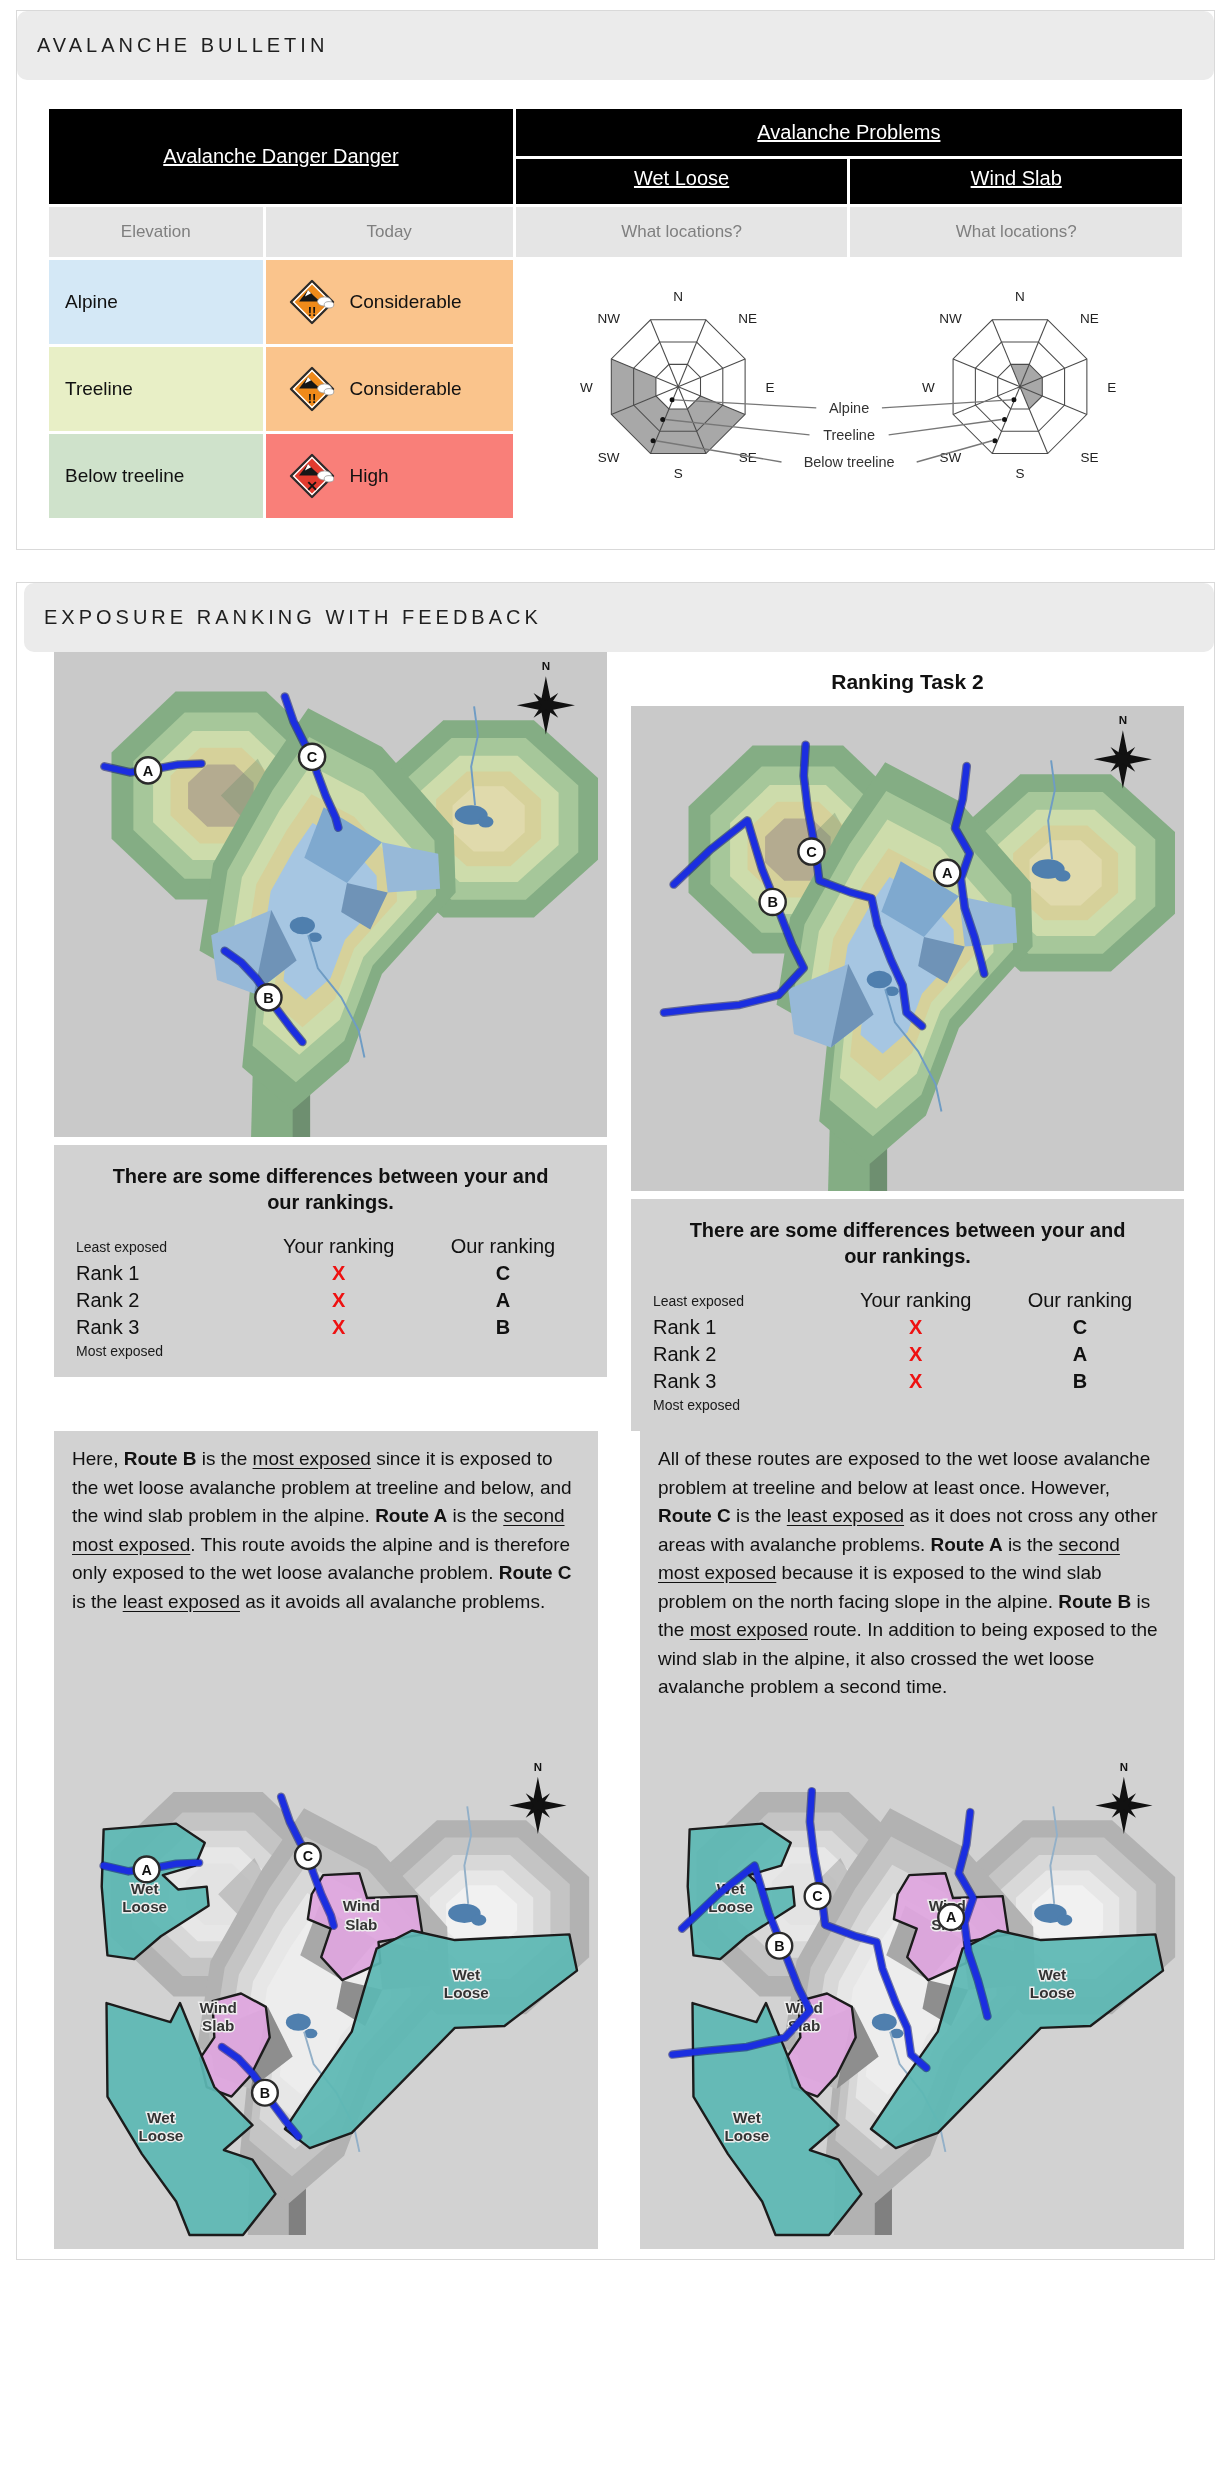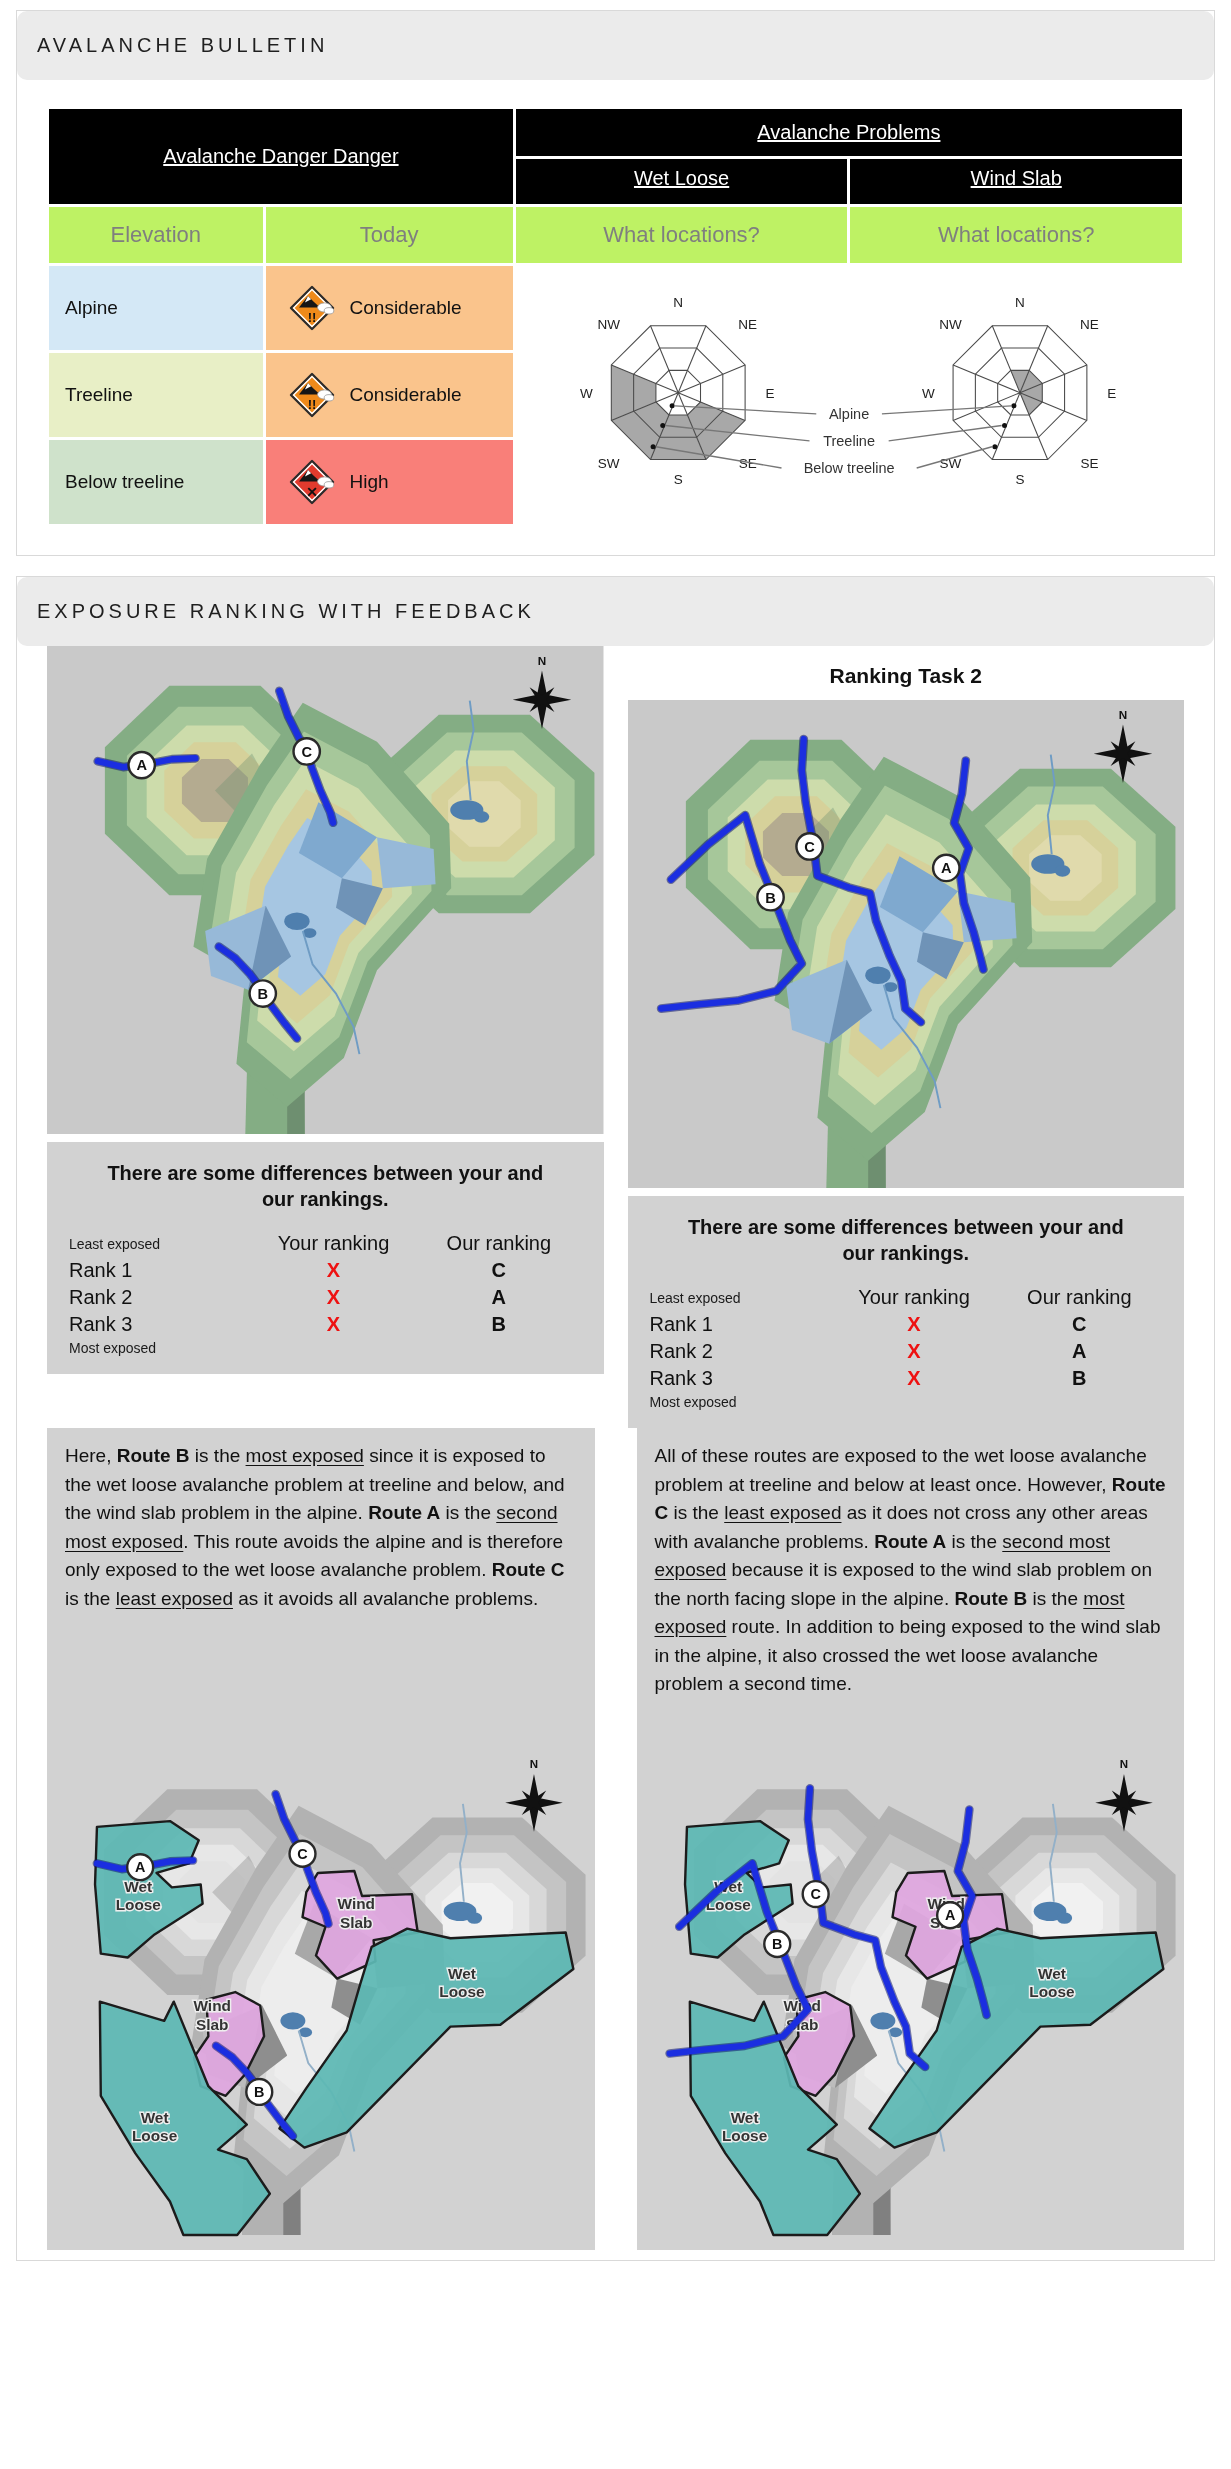--- a/index.html
+++ b/index.html
@@ -1,25 +1,25 @@
 <!DOCTYPE html>
 <html><head>
 <meta charset="utf-8">
 <style>
   html,body{margin:0;padding:0;background:#fff;}
   body{width:1231px;font-family:"Liberation Sans",sans-serif;color:#111;}
   .card{margin:10px 16px 0;border:1px solid #d9d9d9;background:#fff;}
-  .card + .card{margin-top:20px;}
+  .card + .card{margin-top:32px;padding-left:7px;}
   .section-bar{background:#ebebeb;padding:23px 20px;font-size:20px;font-weight:normal;letter-spacing:4px;color:#1f1f1f;border-radius:10px;}
   
   .bulletin-table{border-collapse:separate;border-spacing:3px;width:calc(100% - 58px);margin:26px 29px 28px;}
   .bulletin-table th,.bulletin-table td{font-weight:normal;}
   .blk{background:#000;color:#fff;font-size:20px;text-align:center;padding:12px 6px;text-decoration:underline;}
   .blk.sub{padding:8px 6px 14px;}
-  .subhead td{background:#bef264;color:#7f7f7f;font-size:22px;text-align:center;padding:15px 12px;}
+  .subhead td{background:#e5e5e5;color:#7f7f7f;font-size:17px;text-align:center;padding:15px 12px;}
   .elev{font-size:19px;padding:0 0 0 16px;height:84px;}
   .rating-cell{height:84px;padding:0;}
   .rating-inner{display:flex;align-items:center;gap:14px;padding-left:22px;font-size:19px;}
   .locations-cell{background:#fff;text-align:center;vertical-align:middle;padding:0;}
   .dicon{display:inline-flex;width:48px;height:48px;}
   .dicon svg{width:48px;height:48px;}
   
   .cols{display:flex;gap:24px;margin:0 30px;}
   .col{flex:1;min-width:0;}
   .task-head{text-align:center;font-size:21px;font-weight:bold;margin:18px 0 12px;}

